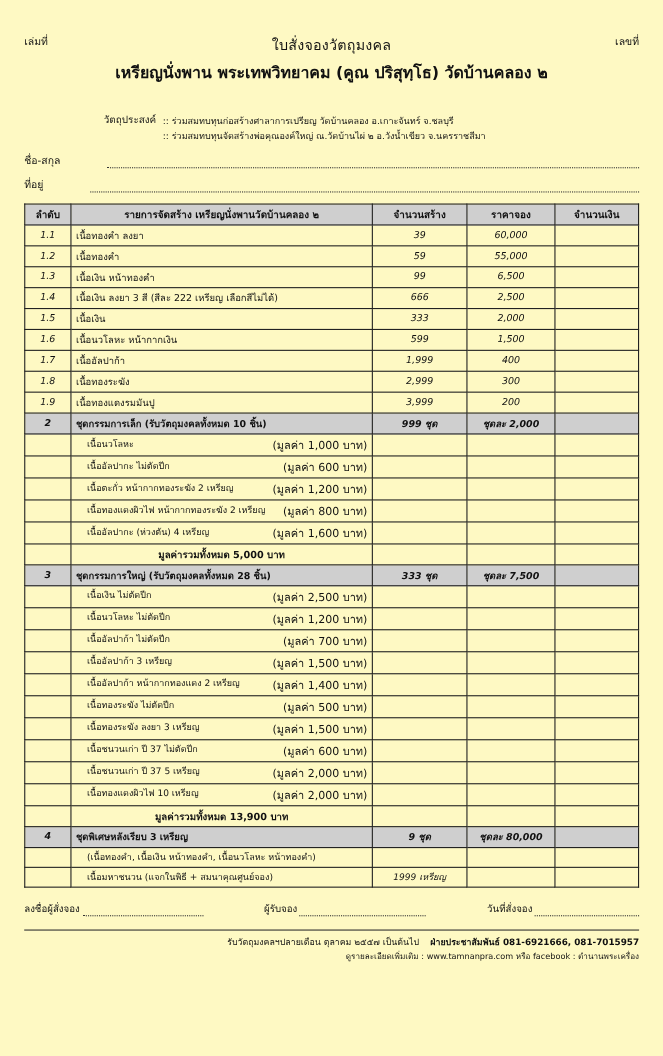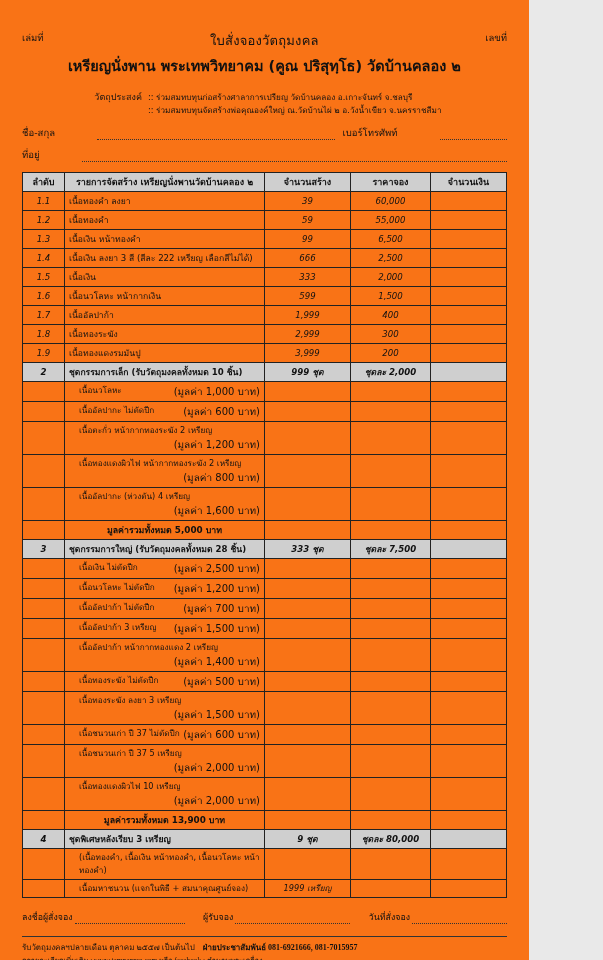--- a/index.html
+++ b/index.html
@@ -5,39 +5,39 @@
   html,body{margin:0;padding:0;}
   body{
     width:603px;height:960px;
     background:#e9e9e9;
     font-family:"DejaVu Sans","Liberation Sans",sans-serif;
     color:#111;
     overflow:hidden;
   }
   #sheet{
     position:relative;
-    width:529px;height:960px;
-    background:#f97316;
+    width:603px;height:960px;
+    background:#fef9c3;
     box-sizing:border-box;
     padding:0;
   }
   .inner{
     position:absolute;
     left:22px;right:22px;top:30px;bottom:18px;
   }
   .topline{
     display:flex;justify-content:space-between;align-items:flex-start;
     font-size:9.5px;
   }
   .topline .lab{white-space:nowrap;}
   .title-wrap{flex:1;text-align:center;}
   .t1{font-size:13px;font-weight:normal;letter-spacing:.2px;margin-bottom:3px;}
   .t2{font-size:14.5px;font-weight:bold;}
   .purpose{
-    margin-top:14px;
+    margin-top:27px;
     font-size:8.2px;
     display:flex;
     line-height:1.55;
   }
   .purpose .plabel{width:120px;text-align:right;padding-right:6px;white-space:nowrap;font-size:9px;}
   .purpose .plines{flex:1;}
   .purpose .plines div{white-space:nowrap;}
   .fieldrow{
     margin-top:9px;
     font-size:9.5px;
@@ -94,24 +94,23 @@
   .signrow .s{display:flex;align-items:flex-end;}
   .signrow .slab{white-space:nowrap;padding-right:2px;}
   .signrow .sdots{border-bottom:1px dotted #333;height:11px;}
   .s1 .sdots{width:110px;}
   .s2 .sdots{width:115px;}
   .s3 .sdots{width:95px;}
   .bottombar{
     margin-top:12px;
     border-top:1px solid #333;
     padding-top:5px;
-    text-align:left;
+    text-align:right;
     font-size:8px;
     line-height:1.6;
-    font-family:Liberation Serif, serif;
   }
   .bottombar .b1 b{font-weight:bold;}
   .bottombar .b2{font-size:7.4px;}
 </style>
 </head>
 <body>
 
 <div id="sheet">
   <div class="inner">
 
@@ -130,24 +129,20 @@
         <div>:: ร่วมสมทบทุนก่อสร้างศาลาการเปรียญ วัดบ้านคลอง อ.เกาะจันทร์ จ.ชลบุรี</div>
         <div>:: ร่วมสมทบทุนจัดสร้างพ่อคุณองค์ใหญ่ ณ.วัดบ้านไผ่ ๒ อ.วังน้ำเขียว จ.นครราชสีมา</div>
       </div>
     </div>
 
     <div class="fieldrow">
       <div class="f" style="flex:1.9;">
         <span class="flab">ชื่อ-สกุล</span>
         <span class="dots"></span>
       </div>
-      <div class="f" style="flex:1;margin-left:8px;">
-        <span class="flab">เบอร์โทรศัพท์</span>
-        <span class="dots"></span>
-      </div>
     </div>
 
     <div class="fieldrow fieldrow2">
       <div class="f" style="flex:1;">
         <span class="flab">ที่อยู่</span>
         <span class="dots"></span>
       </div>
     </div>
 
     <table class="grid">

